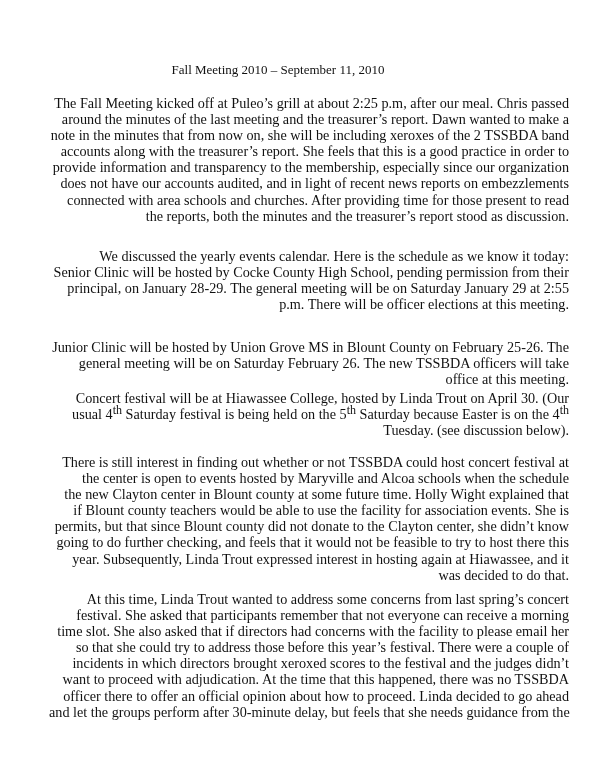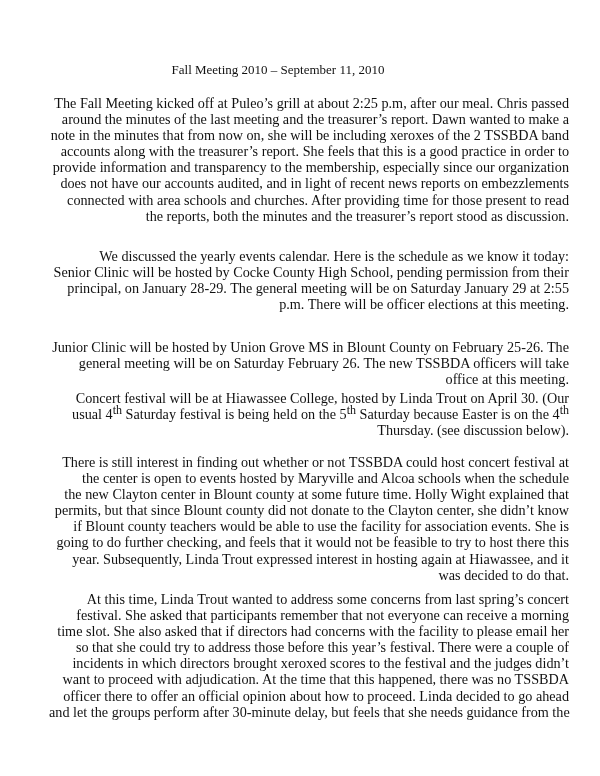--- a/index.html
+++ b/index.html
@@ -41,29 +41,29 @@
 
   <div class="para" style="top:339px">
     <span class="line">Junior Clinic will be hosted by Union Grove MS in Blount County on February 25-26.  The</span>
     <span class="line">general meeting will be on Saturday February 26.  The new TSSBDA officers will take</span>
     <span class="line">office at this meeting.</span>
   </div>
 
   <div class="para" style="top:390px">
     <span class="line"><span>Concert festival will be at Hiawassee College, hosted by Linda Trout on April 30.  (Our</span></span>
     <span class="line"><span>usual 4</span><sup>th</sup><span> Saturday festival is being held on the 5</span><sup>th</sup><span> Saturday because Easter is on the 4</span><sup>th</sup></span>
-    <span class="line"><span>Thursday. (see discussion below).</span></span>
+    <span class="line"><span>Tuesday. (see discussion below).</span></span>
   </div>
 
   <div class="para" style="top:454px">
     <span class="line">There is still interest in finding out whether or not TSSBDA could host concert festival at</span>
     <span class="line">the center is open to events hosted by Maryville and Alcoa schools when the schedule</span>
     <span class="line">the new Clayton center in Blount county at some future time.  Holly Wight explained that</span>
+    <span class="line">if Blount county teachers would be able to use the facility for association events.  She is</span>
     <span class="line">permits, but that since Blount county did not donate to the Clayton center, she didn’t know</span>
-    <span class="line">if Blount county teachers would be able to use the facility for association events.  She is</span>
     <span class="line">going to do further checking, and feels that it would not be feasible to try to host there this</span>
     <span class="line">year.  Subsequently, Linda Trout expressed interest in hosting again at Hiawassee, and it</span>
     <span class="line">was decided to do that.</span>
   </div>
 
   <div class="para" style="top:591px">
     <span class="line">At this time, Linda Trout wanted to address some concerns from last spring’s concert</span>
     <span class="line">festival.  She asked that participants remember that not everyone can receive a morning</span>
     <span class="line">time slot.  She also asked that if directors had concerns with the facility to please email her</span>
     <span class="line">so that she could try to address those before this year’s festival.  There were a couple of</span>

